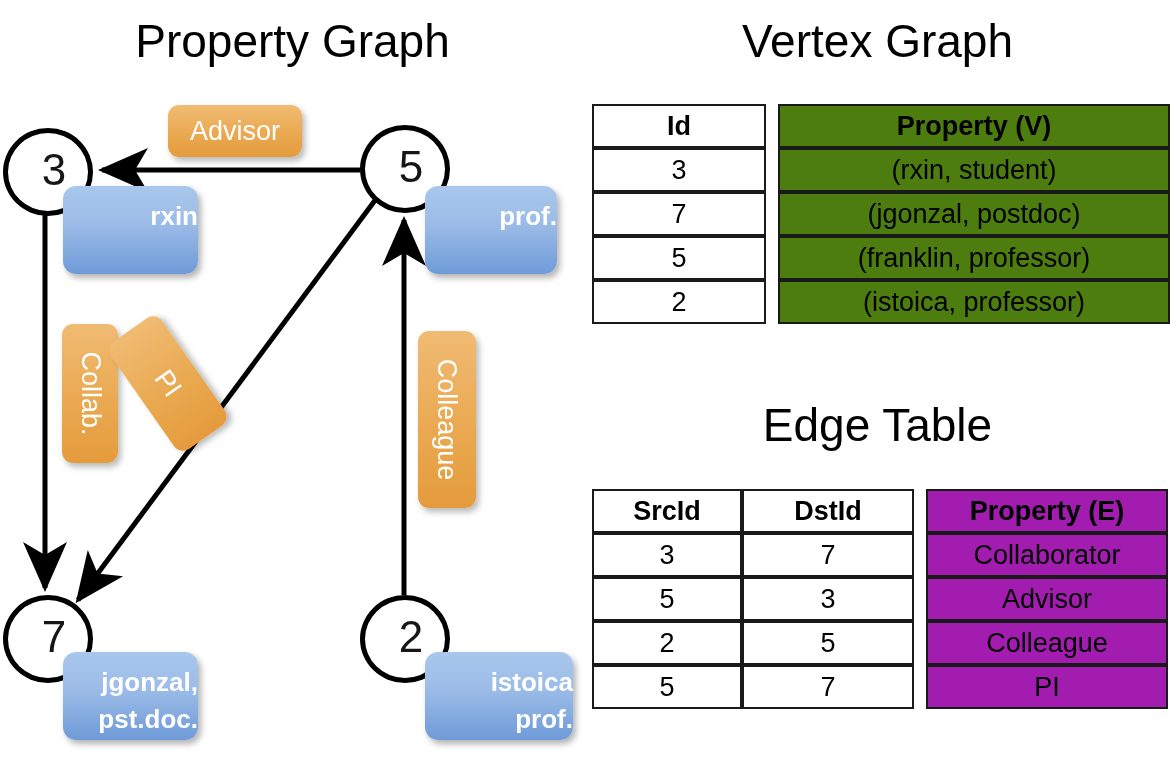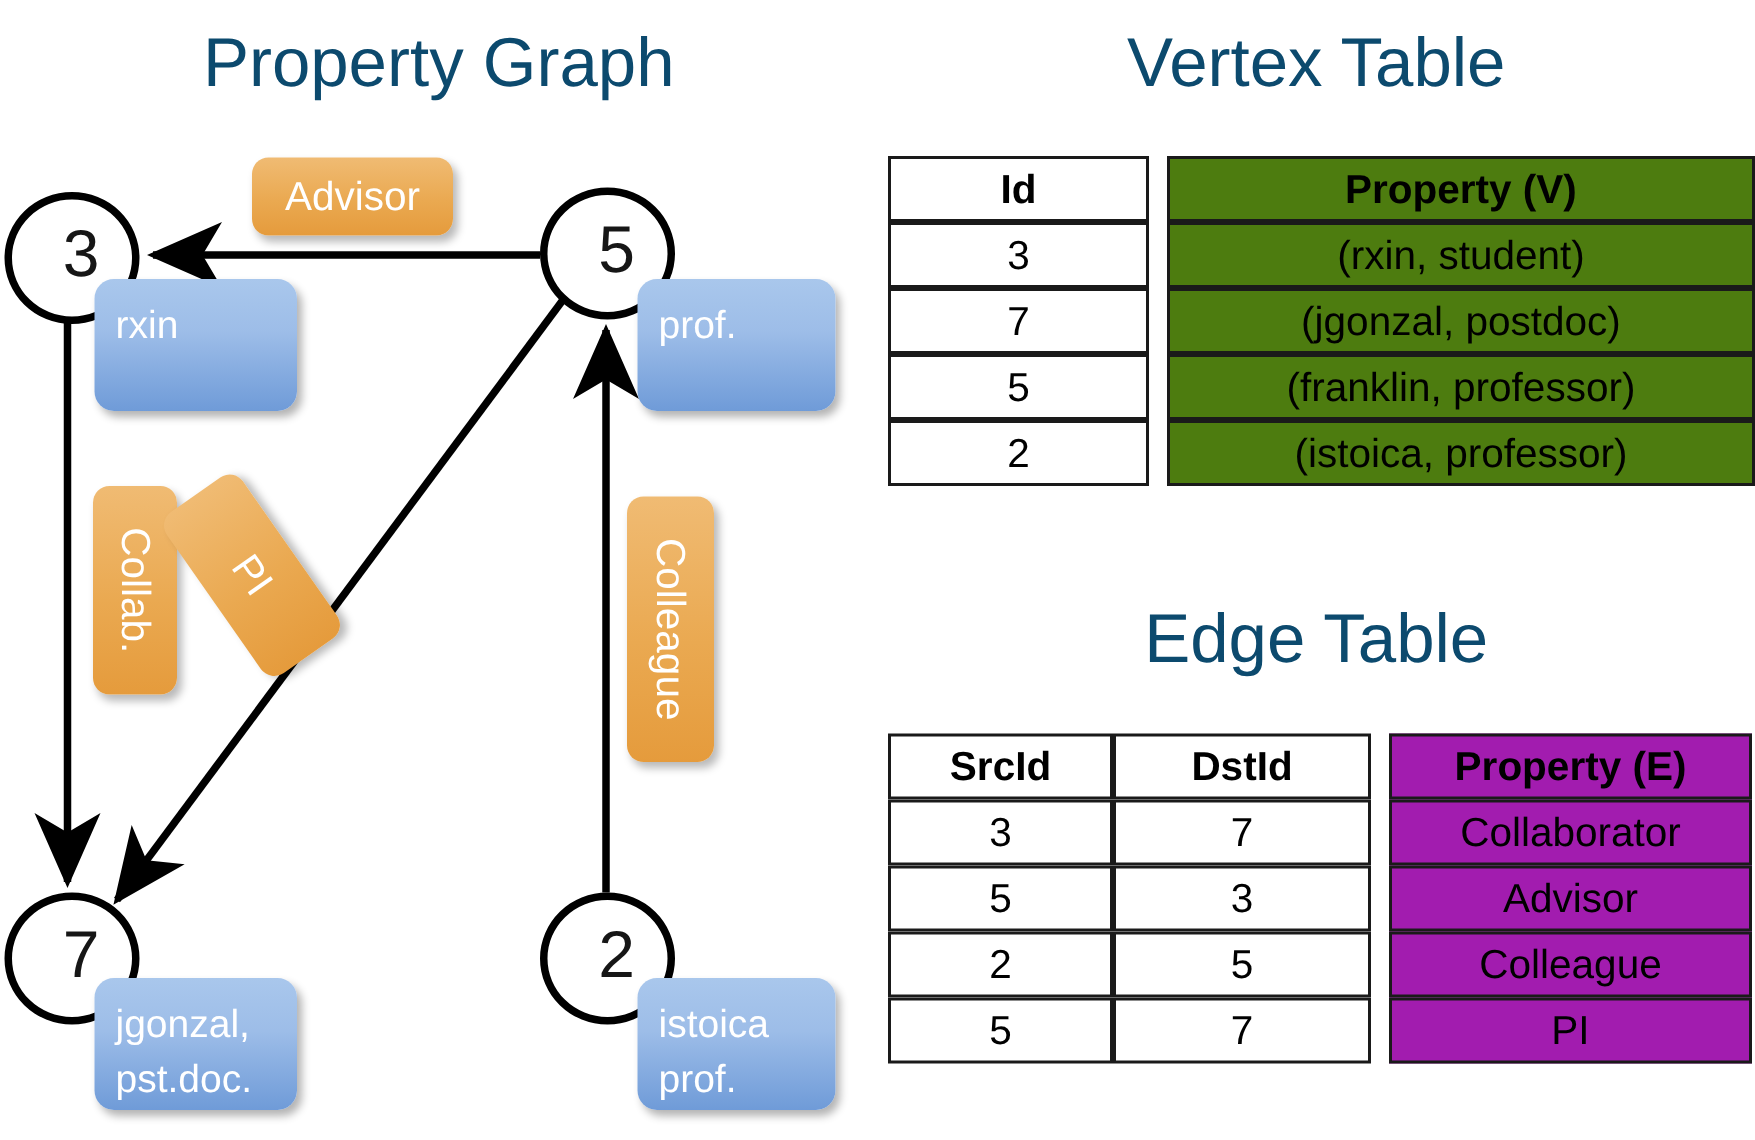--- a/index.html
+++ b/index.html
@@ -15,21 +15,21 @@
     font-family: "Liberation Sans", sans-serif;
     color: #000;
   }
 
   
   .title {
     position: absolute;
     font-weight: 400;
     font-size: 46px;
     letter-spacing: 0px;
-    color: #0c4a6e;
+    color: #000000;
     white-space: nowrap;
     text-align: center;
   }
   #title-property-graph { left: 0;   top: 14px;  width: 585px; }
   #title-vertex-table   { left: 585px; top: 14px; width: 585px; }
   #title-edge-table     { left: 585px; top: 398px; width: 585px; }
 
   
   #graph-panel {
     position: absolute;
@@ -73,26 +73,27 @@
     position: absolute;
     border-radius: 13px;
     box-sizing: border-box;
     background: linear-gradient(180deg, #a9c7ec 0%, #9dbde8 40%, #6f9bd8 100%);
     box-shadow: 3px 4px 6px rgba(0,0,0,0.30);
     color: #ffffff;
     z-index: 4;
     padding: 12px 0 0 14px;
     font-size: 26px;
     line-height: 1.42;
-    font-weight: 400;
+    font-weight: 700;
+    text-align: right;
   }
   #prop-rxin     { left: 63px;  top: 186px; width: 135px; height: 88px; }
   #prop-franklin { left: 425px; top: 186px; width: 132px; height: 88px; }
   #prop-jgonzal  { left: 63px;  top: 652px; width: 135px; height: 88px; }
-  #prop-istoica  { left: 425px; top: 652px; width: 132px; height: 88px; }
+  #prop-istoica  { left: 425px; top: 652px; width: 148px; height: 88px; }
 
   .prop-box span { display: block; white-space: nowrap; }
 
   
   .edge-label {
     position: absolute;
     border-radius: 11px;
     box-sizing: border-box;
     background: linear-gradient(180deg, #f0bb73 0%, #eaa951 55%, #e59b3c 100%);
     box-shadow: 3px 4px 6px rgba(0,0,0,0.28);
@@ -155,21 +156,21 @@
   #edge-table .col-src  { width: 150px; }
   #edge-table .col-dst  { width: 172px; }
   #edge-table .col-gap  { width: 12px; }
   #edge-table .col-eprop{ width: 242px; }
   #edge-table .eprop { background: #a21caf; }
 </style>
 </head>
 <body>
 
 <div class="title" id="title-property-graph">Property Graph</div>
-<div class="title" id="title-vertex-table">Vertex Table</div>
+<div class="title" id="title-vertex-table">Vertex Graph</div>
 <div class="title" id="title-edge-table">Edge Table</div>
 
 <div id="graph-panel">
 
   <svg id="graph-edges" viewBox="0 0 585 760">
     <defs>
       <marker id="ah" markerWidth="11" markerHeight="11" refX="9.2" refY="5" orient="auto" markerUnits="strokeWidth">
         <path d="M0,0.6 L10,5 L0,9.4 L2.6,5 Z" fill="#000"></path>
       </marker>
     </defs>

